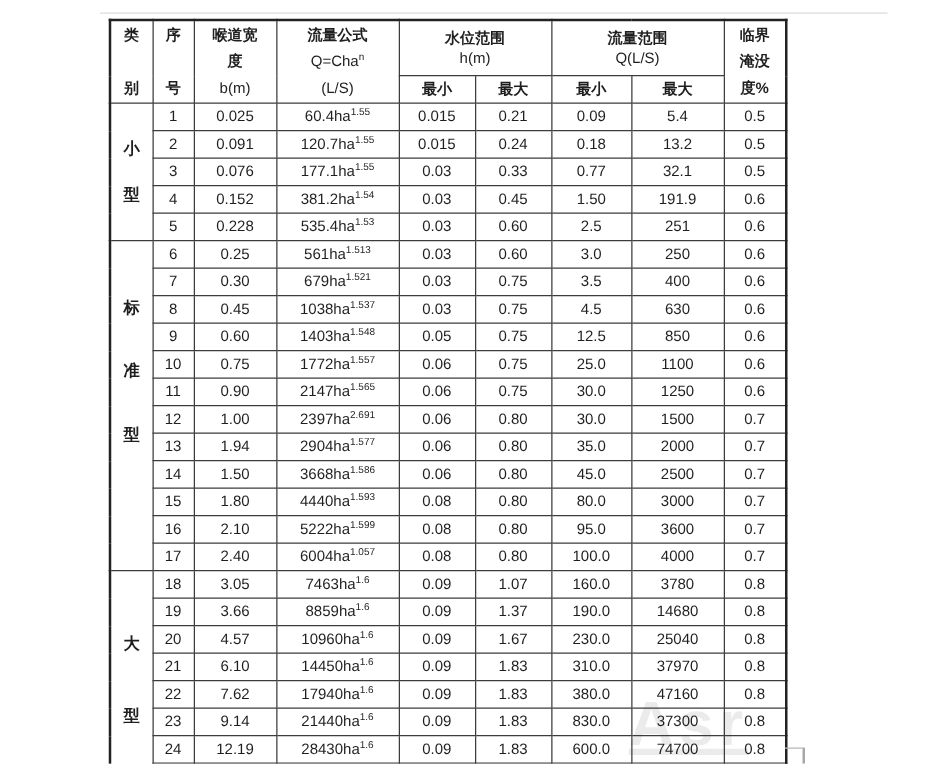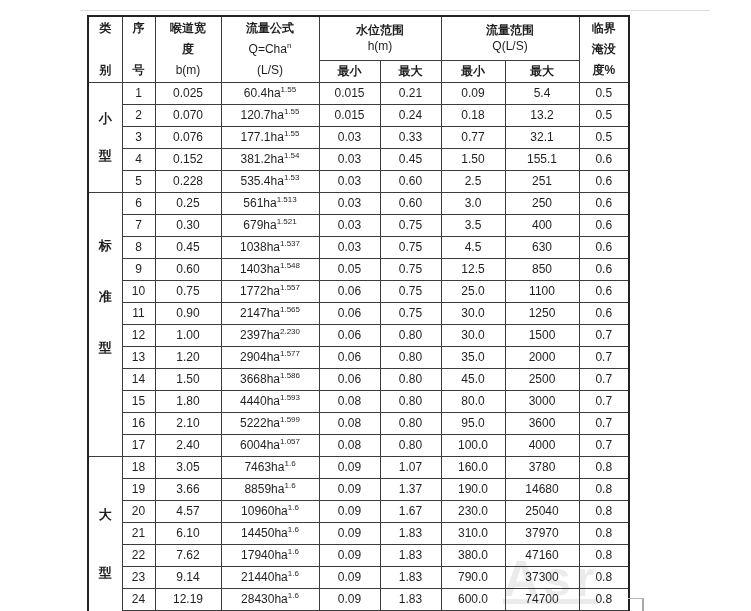--- a/index.html
+++ b/index.html
@@ -130,21 +130,21 @@
         <td>0.025</td>
         <td><span>60.4ha</span><sup>1.55</sup></td>
         <td>0.015</td>
         <td>0.21</td>
         <td>0.09</td>
         <td>5.4</td>
         <td>0.5</td>
       </tr>
       <tr>
         <td>2</td>
-        <td>0.070</td>
+        <td>0.091</td>
         <td><span>120.7ha</span><sup>1.55</sup></td>
         <td>0.015</td>
         <td>0.24</td>
         <td>0.18</td>
         <td>13.2</td>
         <td>0.5</td>
       </tr>
       <tr>
         <td>3</td>
         <td>0.076</td>
@@ -155,21 +155,21 @@
         <td>32.1</td>
         <td>0.5</td>
       </tr>
       <tr>
         <td>4</td>
         <td>0.152</td>
         <td><span>381.2ha</span><sup>1.54</sup></td>
         <td>0.03</td>
         <td>0.45</td>
         <td>1.50</td>
-        <td>155.1</td>
+        <td>191.9</td>
         <td>0.6</td>
       </tr>
       <tr>
         <td>5</td>
         <td>0.228</td>
         <td><span>535.4ha</span><sup>1.53</sup></td>
         <td>0.03</td>
         <td>0.60</td>
         <td>2.5</td>
         <td>251</td>
@@ -238,30 +238,30 @@
         <td><span>2147ha</span><sup>1.565</sup></td>
         <td>0.06</td>
         <td>0.75</td>
         <td>30.0</td>
         <td>1250</td>
         <td>0.6</td>
       </tr>
       <tr>
         <td>12</td>
         <td>1.00</td>
-        <td><span>2397ha</span><sup>2.230</sup></td>
+        <td><span>2397ha</span><sup>2.691</sup></td>
         <td>0.06</td>
         <td>0.80</td>
         <td>30.0</td>
         <td>1500</td>
         <td>0.7</td>
       </tr>
       <tr>
         <td>13</td>
-        <td>1.20</td>
+        <td>1.94</td>
         <td><span>2904ha</span><sup>1.577</sup></td>
         <td>0.06</td>
         <td>0.80</td>
         <td>35.0</td>
         <td>2000</td>
         <td>0.7</td>
       </tr>
       <tr>
         <td>14</td>
         <td>1.50</td>
@@ -357,21 +357,21 @@
         <td>380.0</td>
         <td>47160</td>
         <td>0.8</td>
       </tr>
       <tr>
         <td>23</td>
         <td>9.14</td>
         <td><span>21440ha</span><sup>1.6</sup></td>
         <td>0.09</td>
         <td>1.83</td>
-        <td>790.0</td>
+        <td>830.0</td>
         <td>37300</td>
         <td>0.8</td>
       </tr>
       <tr>
         <td>24</td>
         <td>12.19</td>
         <td><span>28430ha</span><sup>1.6</sup></td>
         <td>0.09</td>
         <td>1.83</td>
         <td>600.0</td>

